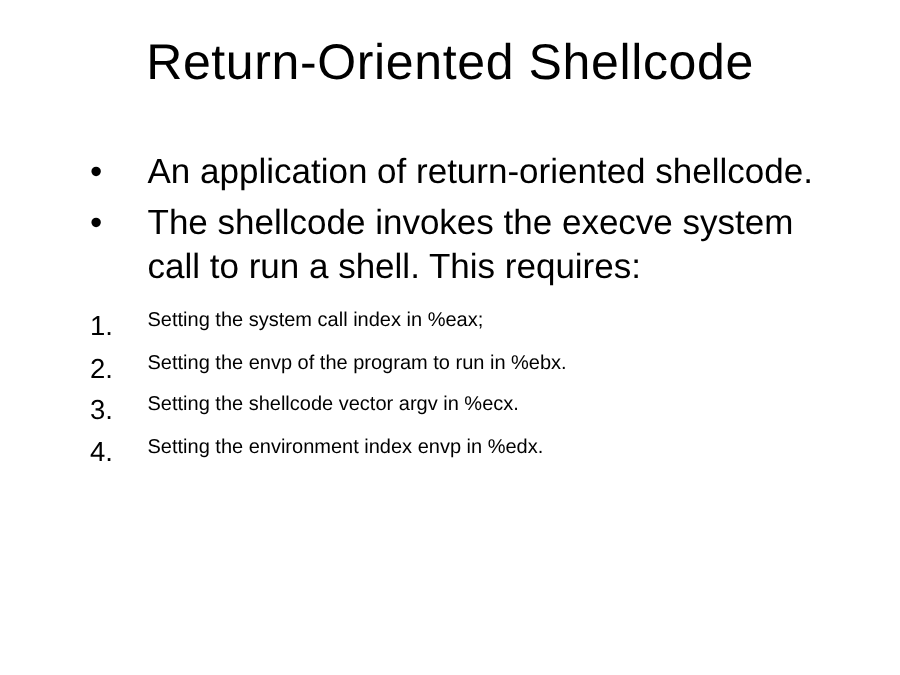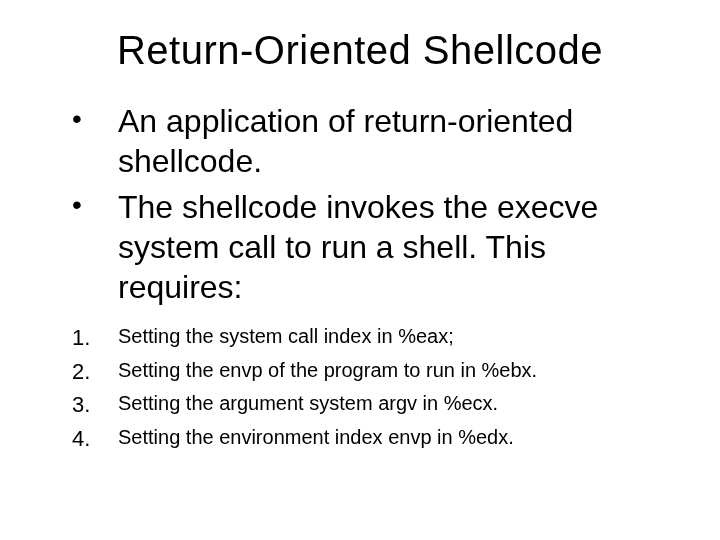--- a/index.html
+++ b/index.html
@@ -14,60 +14,60 @@
   .slide {
     box-sizing: border-box;
     width: 720px;
     height: 540px;
     padding: 20px 50px 0 50px;
   }
   .title {
     text-align: center;
     font-size: 40px;
     font-weight: 400;
-    margin: 8px 0 28px 0;
+    margin: 8px 0 46px 0;
     letter-spacing: 0.5px;
   }
   .bullets {
     margin: 0 0 16px 0;
     padding: 0 0 0 22px;
   }
   .bullets .row {
     display: flex;
     align-items: flex-start;
     margin-bottom: 6px;
   }
   .bullets .marker {
     width: 46px;
     flex-shrink: 0;
     font-size: 28px;
     line-height: 1.25;
     text-align: left;
   }
   .bullets .txt {
-    font-size: 32px;
+    font-size: 28px;
     line-height: 1.25;
   }
   .numbered {
     margin: 10px 0 0 0;
     padding: 0 0 0 22px;
   }
   .numbered .row {
     display: flex;
     align-items: flex-start;
     margin-bottom: 4px;
   }
   .numbered .marker {
     width: 46px;
     flex-shrink: 0;
     font-size: 22px;
     line-height: 1.35;
   }
   .numbered .txt {
-    font-size: 20px;
+    font-size: 16px;
     line-height: 1.35;
   }
 </style>
 </head>
 <body>
 
 <div class="slide">
 
   <div class="title">Return-Oriented Shellcode</div>
 
@@ -86,21 +86,21 @@
     <div class="row">
       <div class="marker">1.</div>
       <div class="txt">Setting the system call index in %eax;</div>
     </div>
     <div class="row">
       <div class="marker">2.</div>
       <div class="txt">Setting the envp of the program to run in %ebx.</div>
     </div>
     <div class="row">
       <div class="marker">3.</div>
-      <div class="txt">Setting the argument system argv in %ecx.</div>
+      <div class="txt">Setting the shellcode vector argv in %ecx.</div>
     </div>
     <div class="row">
       <div class="marker">4.</div>
       <div class="txt">Setting the environment index envp in %edx.</div>
     </div>
   </div>
 
 </div>
 
 </body></html>

